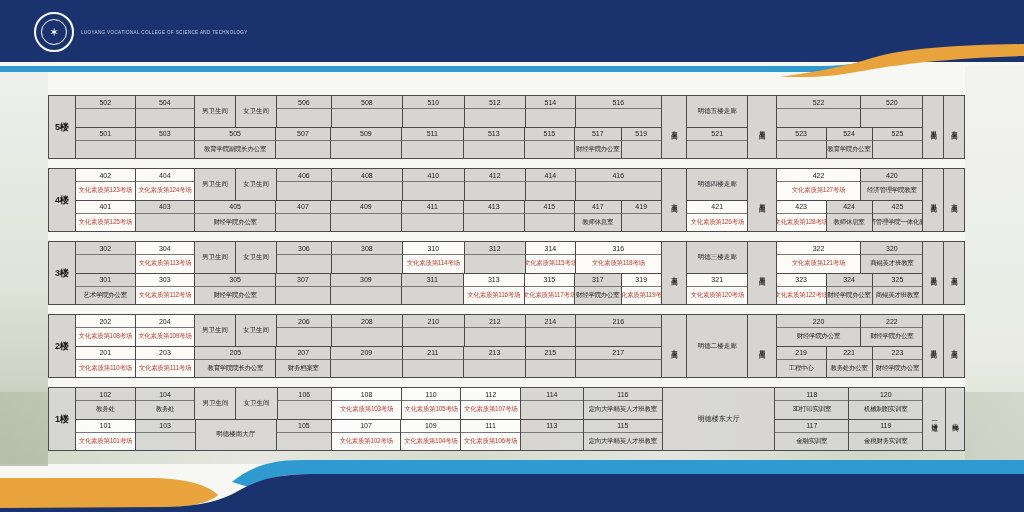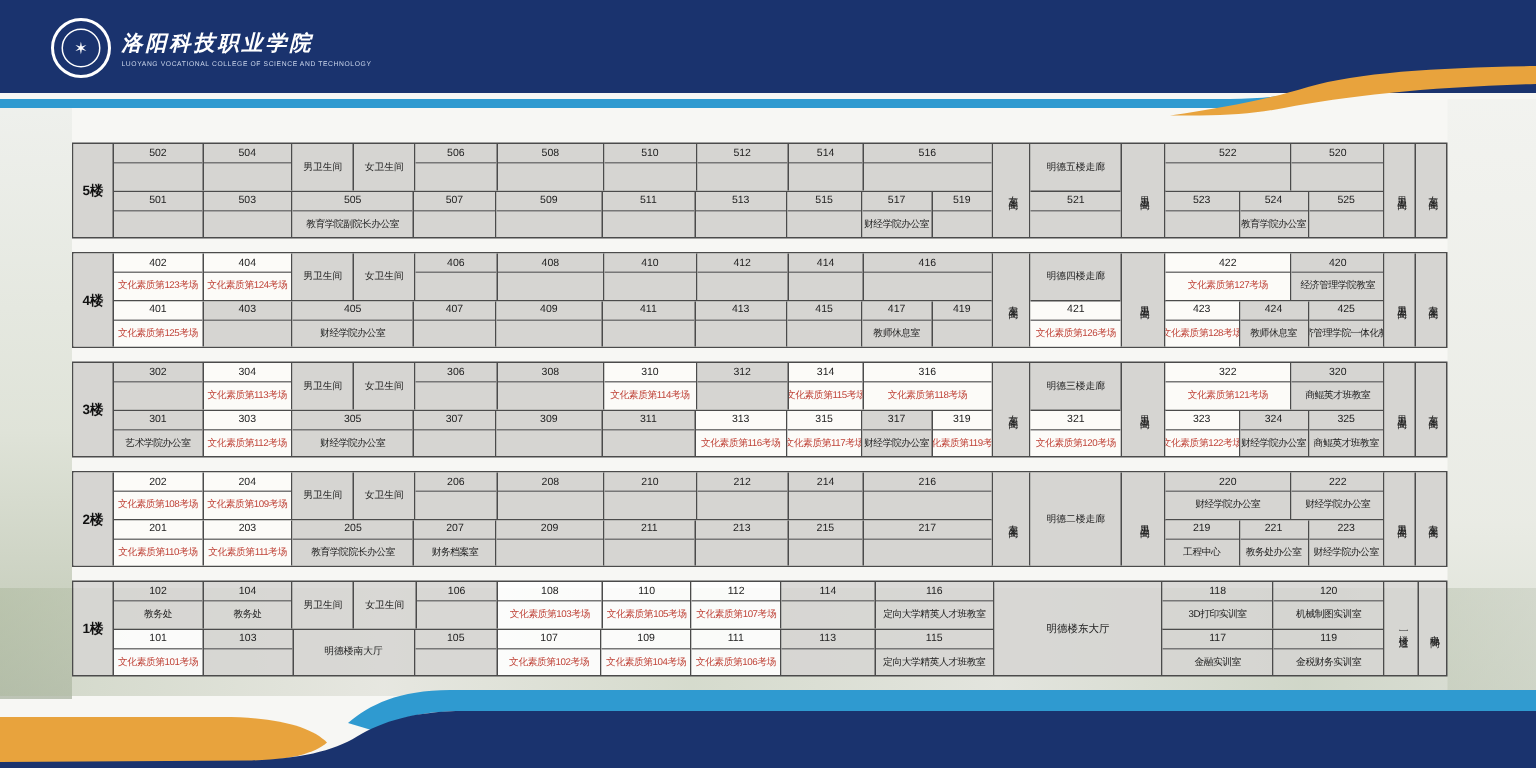--- a/index.html
+++ b/index.html
@@ -72,21 +72,20 @@
   <div class="photo-left"></div>
   <div class="photo-right"></div>
   <div class="photo-bottom"></div>
 
   <div class="hdr">
     <div class="logo-wrap">
       <div class="logo-circle">
         <div class="logo-inner">✶</div>
       </div>
       <div class="logo-txt">
-        <div class="logo-cn">洛阳科技职业学院</div>
         <div class="logo-en">LUOYANG VOCATIONAL COLLEGE OF SCIENCE AND TECHNOLOGY</div>
       </div>
     </div>
   </div>
   <svg class="hdr-wave" viewBox="0 0 1024 44">
     <path d="M0,26 L820,26 C852,26 874,21 892,14 L914,14 C896,26 862,32 826,32 L0,32 Z" fill="#2f9ad0"></path>
     <path d="M1024,4 L1024,16 C952,18 898,24 856,32 C840,35 822,37 800,37 L780,37 C816,32 846,26 872,18 C906,8 960,5 1024,4 Z" fill="#e8a33d"></path>
   </svg>
 
   <div class="board" id="board">

